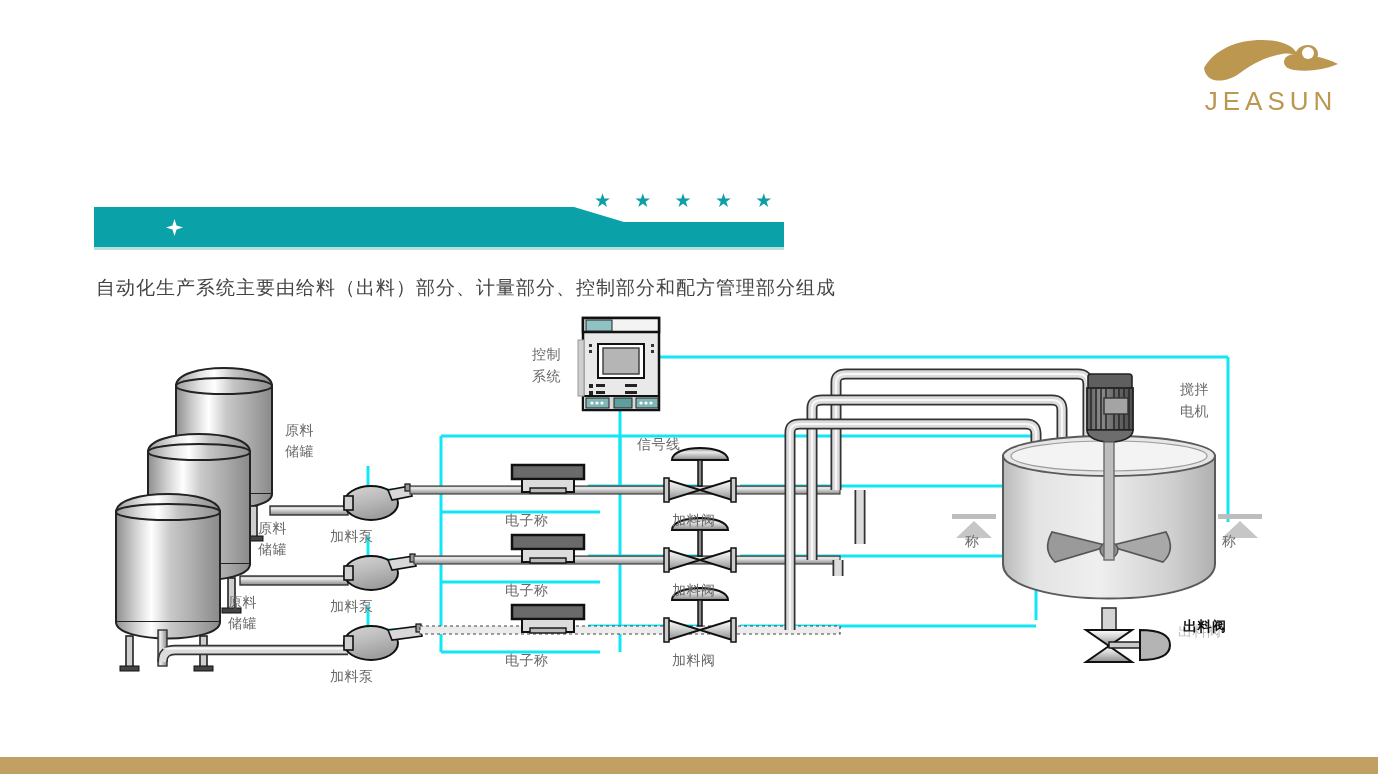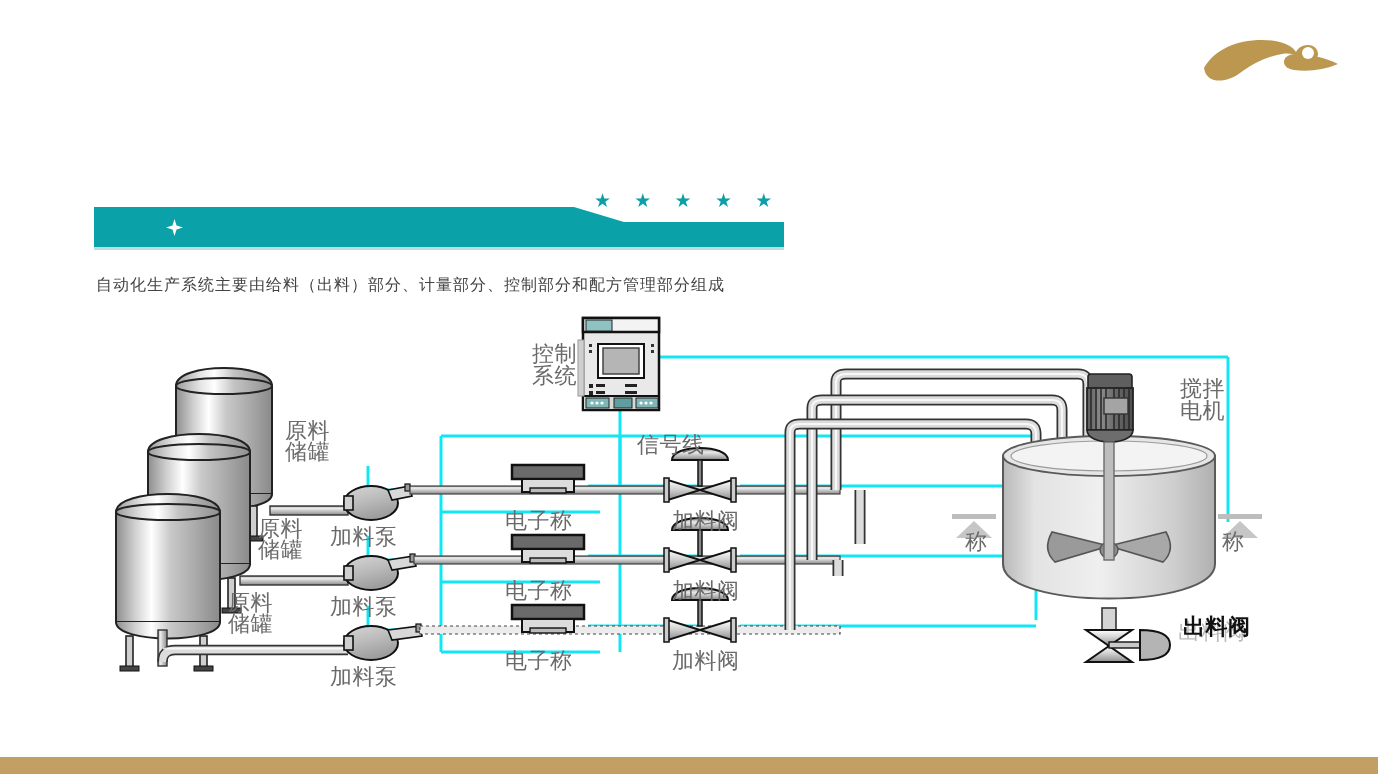--- a/index.html
+++ b/index.html
@@ -47,51 +47,52 @@
   .banner-label{
     position:absolute;left:140px;top:19px;
     font-size:27px;font-weight:bold;color:#ffffff;letter-spacing:12px;
     font-family:"DejaVu Sans","Liberation Sans",sans-serif;
     text-shadow:2px 2px 0 rgba(0,0,0,.18);
   }
 
   
   .subtitle{
     position:absolute;left:96px;top:275px;
-    font-size:16px;color:#444;letter-spacing:1px;white-space:nowrap;
+    font-size:19px;color:#444;letter-spacing:1px;white-space:nowrap;
     font-family:"DejaVu Sans","Liberation Sans",sans-serif;
   }
 
   
   .diagram{position:absolute;left:0;top:300px;width:1378px;height:420px;}
   .diagram svg{display:block;}
 
   
   .dlabel{
-    position:absolute;color:#6a6a6a;font-size:22px;line-height:19px;
+    position:absolute;color:#6a6a6a;font-size:14px;line-height:19px;
     font-family:"DejaVu Sans","Liberation Sans",sans-serif;white-space:pre;
     letter-spacing:.5px;
   }
   .dlabel.bold{color:#111;font-weight:bold;}
 
   
   .bottombar{position:absolute;left:0;top:757px;width:1378px;height:17px;background:#c2a063;}
 </style>
 </head>
 <body>
 
 <div class="slide">
 
 
   <div class="logo">
     <svg width="150" height="60" viewBox="0 0 150 60">
       <path d="M8 40 C18 22 40 12 66 12 C86 12 96 18 100 24 C102 20 106 17 112 17 C118 17 122 21 122 26 C122 31 118 34 112 34 C106 34 103 31 102 28 C98 26 92 25 86 26 C72 28 56 36 44 45 C36 51 26 54 18 52 C12 50 9 46 8 40 Z" fill="#bb9750"></path>
       <path d="M100 26 C112 26 128 29 142 36 C128 42 112 44 98 42 C92 41 88 38 88 34 C88 29 93 26 100 26 Z" fill="#bb9750"></path>
       <circle cx="112" cy="25" r="6" fill="#ffffff"></circle>
     </svg>
+    <div class="logo-text">JEASUN</div>
   </div>
 
   <div class="banner-wrap">
     <div class="banner-stars">★ ★ ★ ★ ★</div>
     <div class="banner-shadow"></div>
     <div class="banner-main"></div>
     <div class="banner-diamond"></div>
   </div>
 
   <div class="subtitle">自动化生产系统主要由给料（出料）部分、计量部分、控制部分和配方管理部分组成</div>

